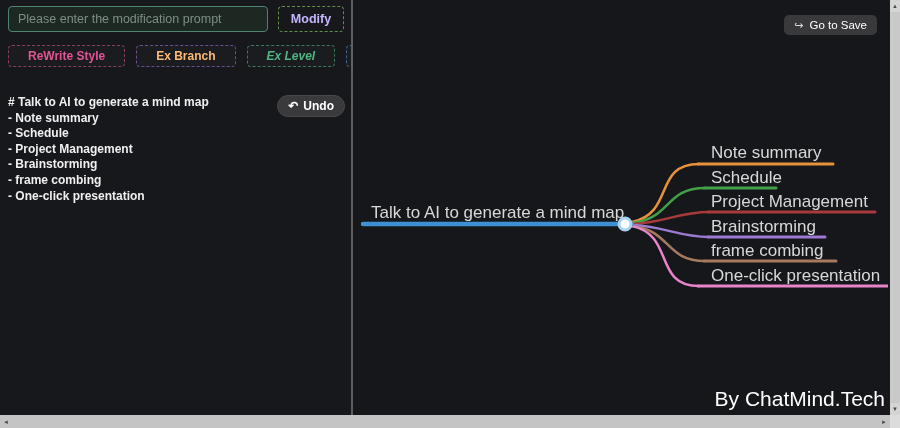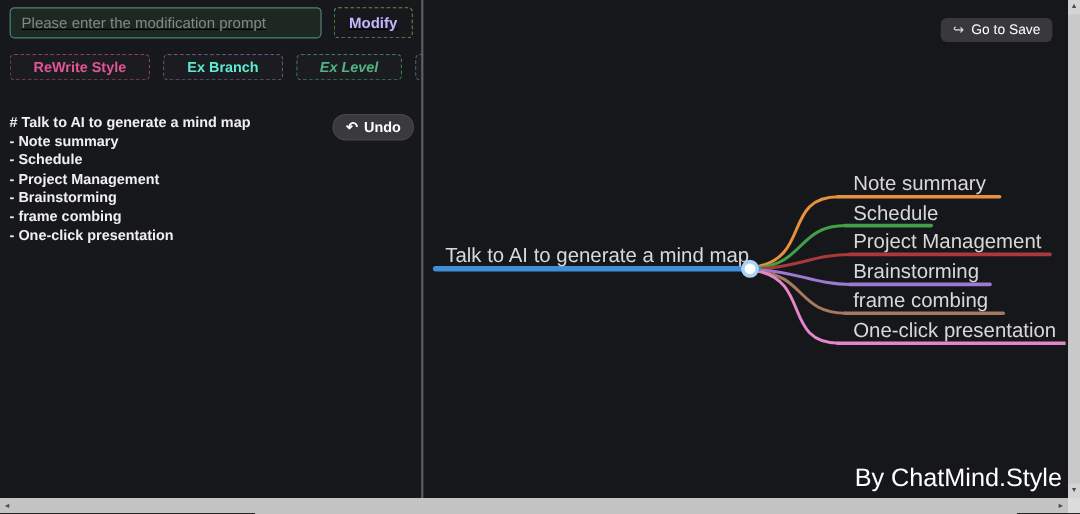--- a/index.html
+++ b/index.html
@@ -7,41 +7,41 @@
     position:relative; width:900px; height:428px; overflow:hidden;
     font-family:"Liberation Sans", sans-serif; background:#17181c;
   }
   .main { position:absolute; left:0; top:0; width:890px; height:415px; display:flex; }
 
   
   .left-panel {
     width:353px; box-sizing:border-box; background:#17181c;
     border-right:2px solid #5e5e5e; position:relative;
   }
-  .prompt-row { display:flex; align-items:center; padding:6px 7px 5px 8px;text-decoration:underline; }
+  .prompt-row { display:flex; align-items:center; padding:6px 7px 5px 8px; }
   .prompt-input {
     flex:1; height:24px; background:#1d2823; border:1px solid #4e8273;
     border-radius:4px; color:#cfd8d4; padding:0 9px; font-size:12.5px; outline:none;
     font-family:"Liberation Sans", sans-serif;
   }
   .prompt-input::placeholder { color:#7e8c86; }
   .modify-btn {
     margin-left:10px; width:66px; height:26px; background:transparent;
     border:1px dashed #5f9147; border-radius:4px; color:#c4b5fd;
     font-size:12.5px; font-weight:700; cursor:pointer;
     font-family:"Liberation Sans", sans-serif;
   }
   .actions-row { display:flex; gap:11px; padding:8px 8px 0 8px; }
   .act {
     height:22px; padding:0 19px; background:rgba(255,255,255,0.02);
     border:1px dashed; border-radius:4px; font-size:12px; font-weight:600;
     cursor:pointer; font-family:"Liberation Sans", sans-serif; white-space:nowrap;
   }
   .act.rewrite { color:#e25496; border-color:#8f3c64; }
-  .act.branch  { color:#5eead4; border-color:#6b4f91; }
+  .act.branch  { color:#fdba74; border-color:#6b4f91; }
   .act.level   { color:#50b583; border-color:#3c7a5c;font-style:italic; }
   .act.detail  { color:#86efac; border-color:#41658c;text-decoration:underline; }
   .act.idea    { color:#d7a042; border-color:#8c6c34; }
 
   .md-area {
     position:relative; margin-top:20px; padding:8px;
     color:#f0f0f0; font-size:12px; line-height:15.6px; font-weight:600;
   }
   .undo-btn {
     position:absolute; top:8px; right:6px; height:22px; padding:0 10px;
@@ -145,21 +145,21 @@
         <text x="358" y="207">Project Management</text>
         <text x="358" y="232">Brainstorming</text>
         <text x="358" y="256">frame combing</text>
         <text x="358" y="281">One-click presentation</text>
 
         <line x1="10" y1="224" x2="279" y2="224" stroke-width="4.5" stroke-linecap="round" stroke="#3e8fd4"></line>
         <text x="18" y="218">Talk to AI to generate a mind map</text>
         <circle cx="272" cy="224" r="6" fill="#ffffff" stroke="#a9d3f2" stroke-width="3"></circle>
       </svg>
 
-      <div class="watermark">By ChatMind.Style</div>
+      <div class="watermark">By ChatMind.Tech</div>
     </div>
   </div>
 
   <div class="vscroll">
     <div class="arr up">▲</div>
     <div class="arr down">▼</div>
   </div>
   <div class="hscroll">
     <div class="arr">◄</div>
     <div class="arr">►</div>

